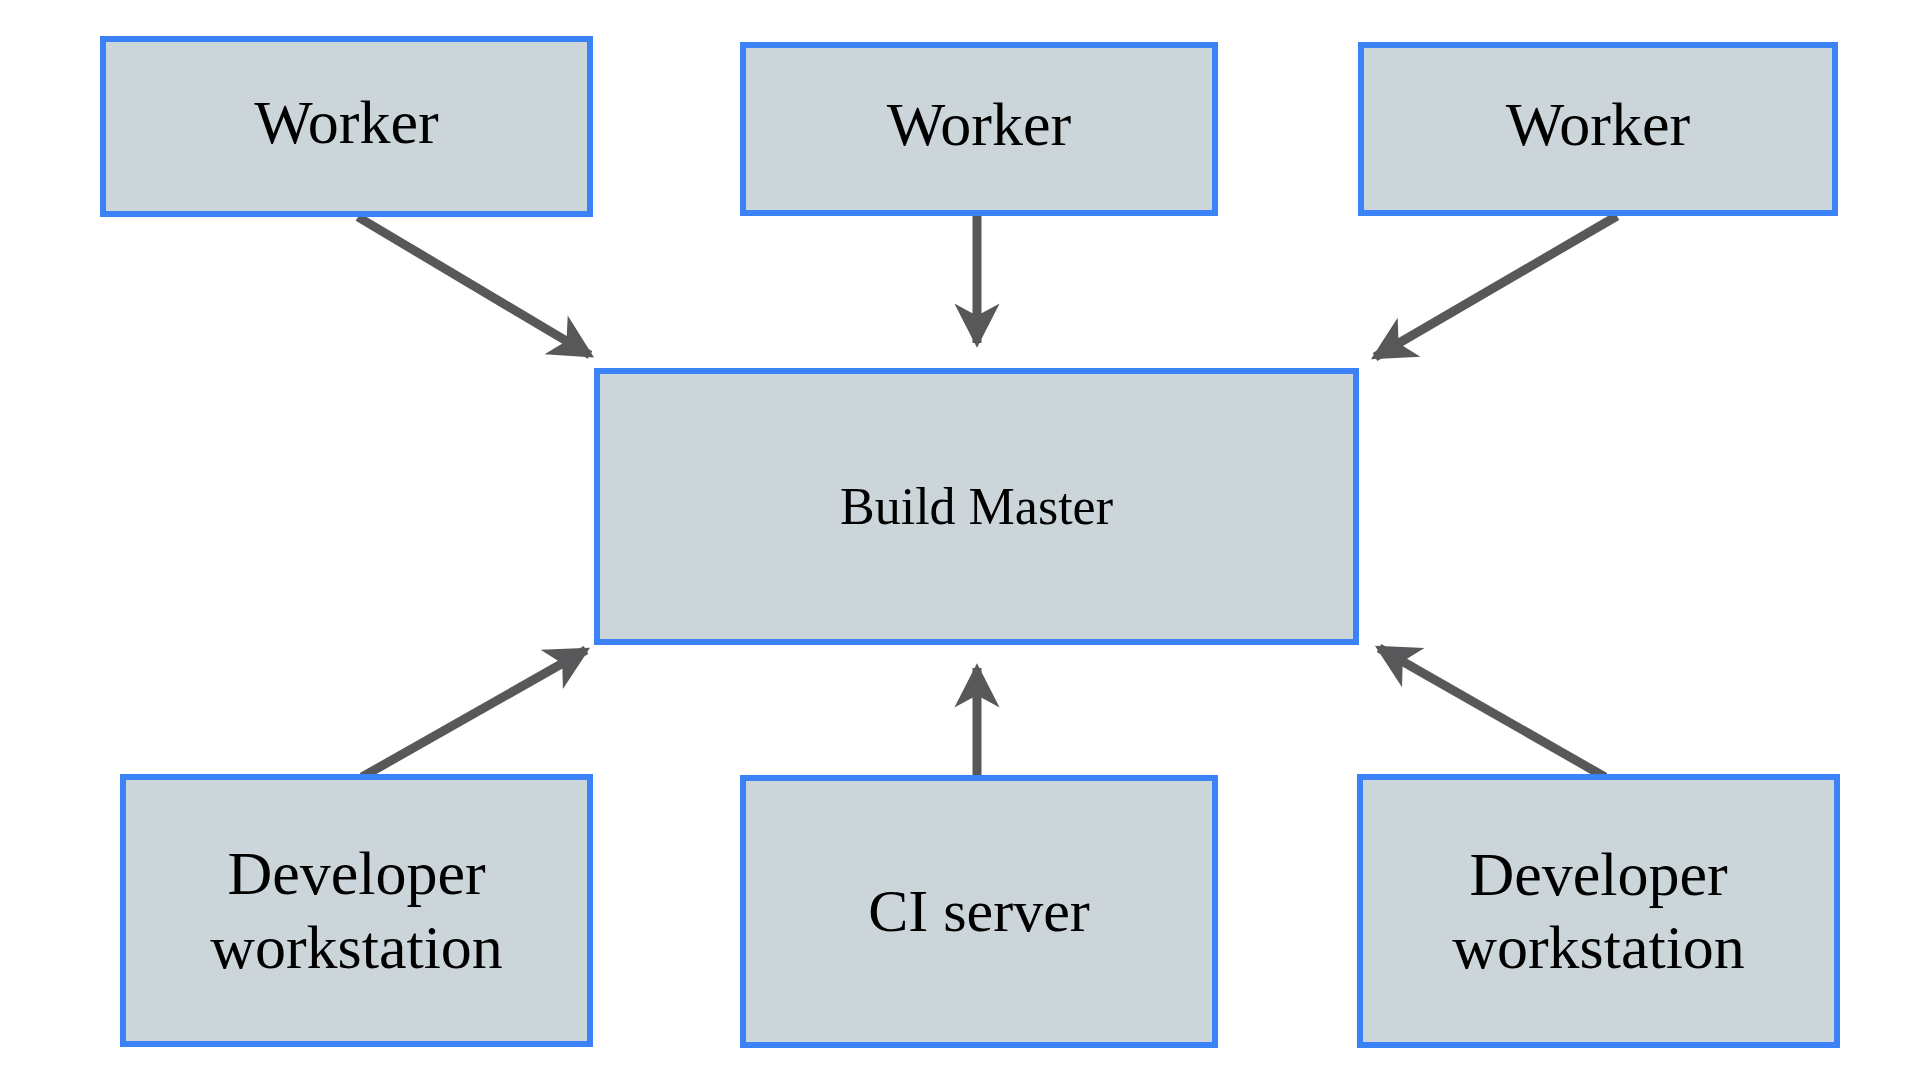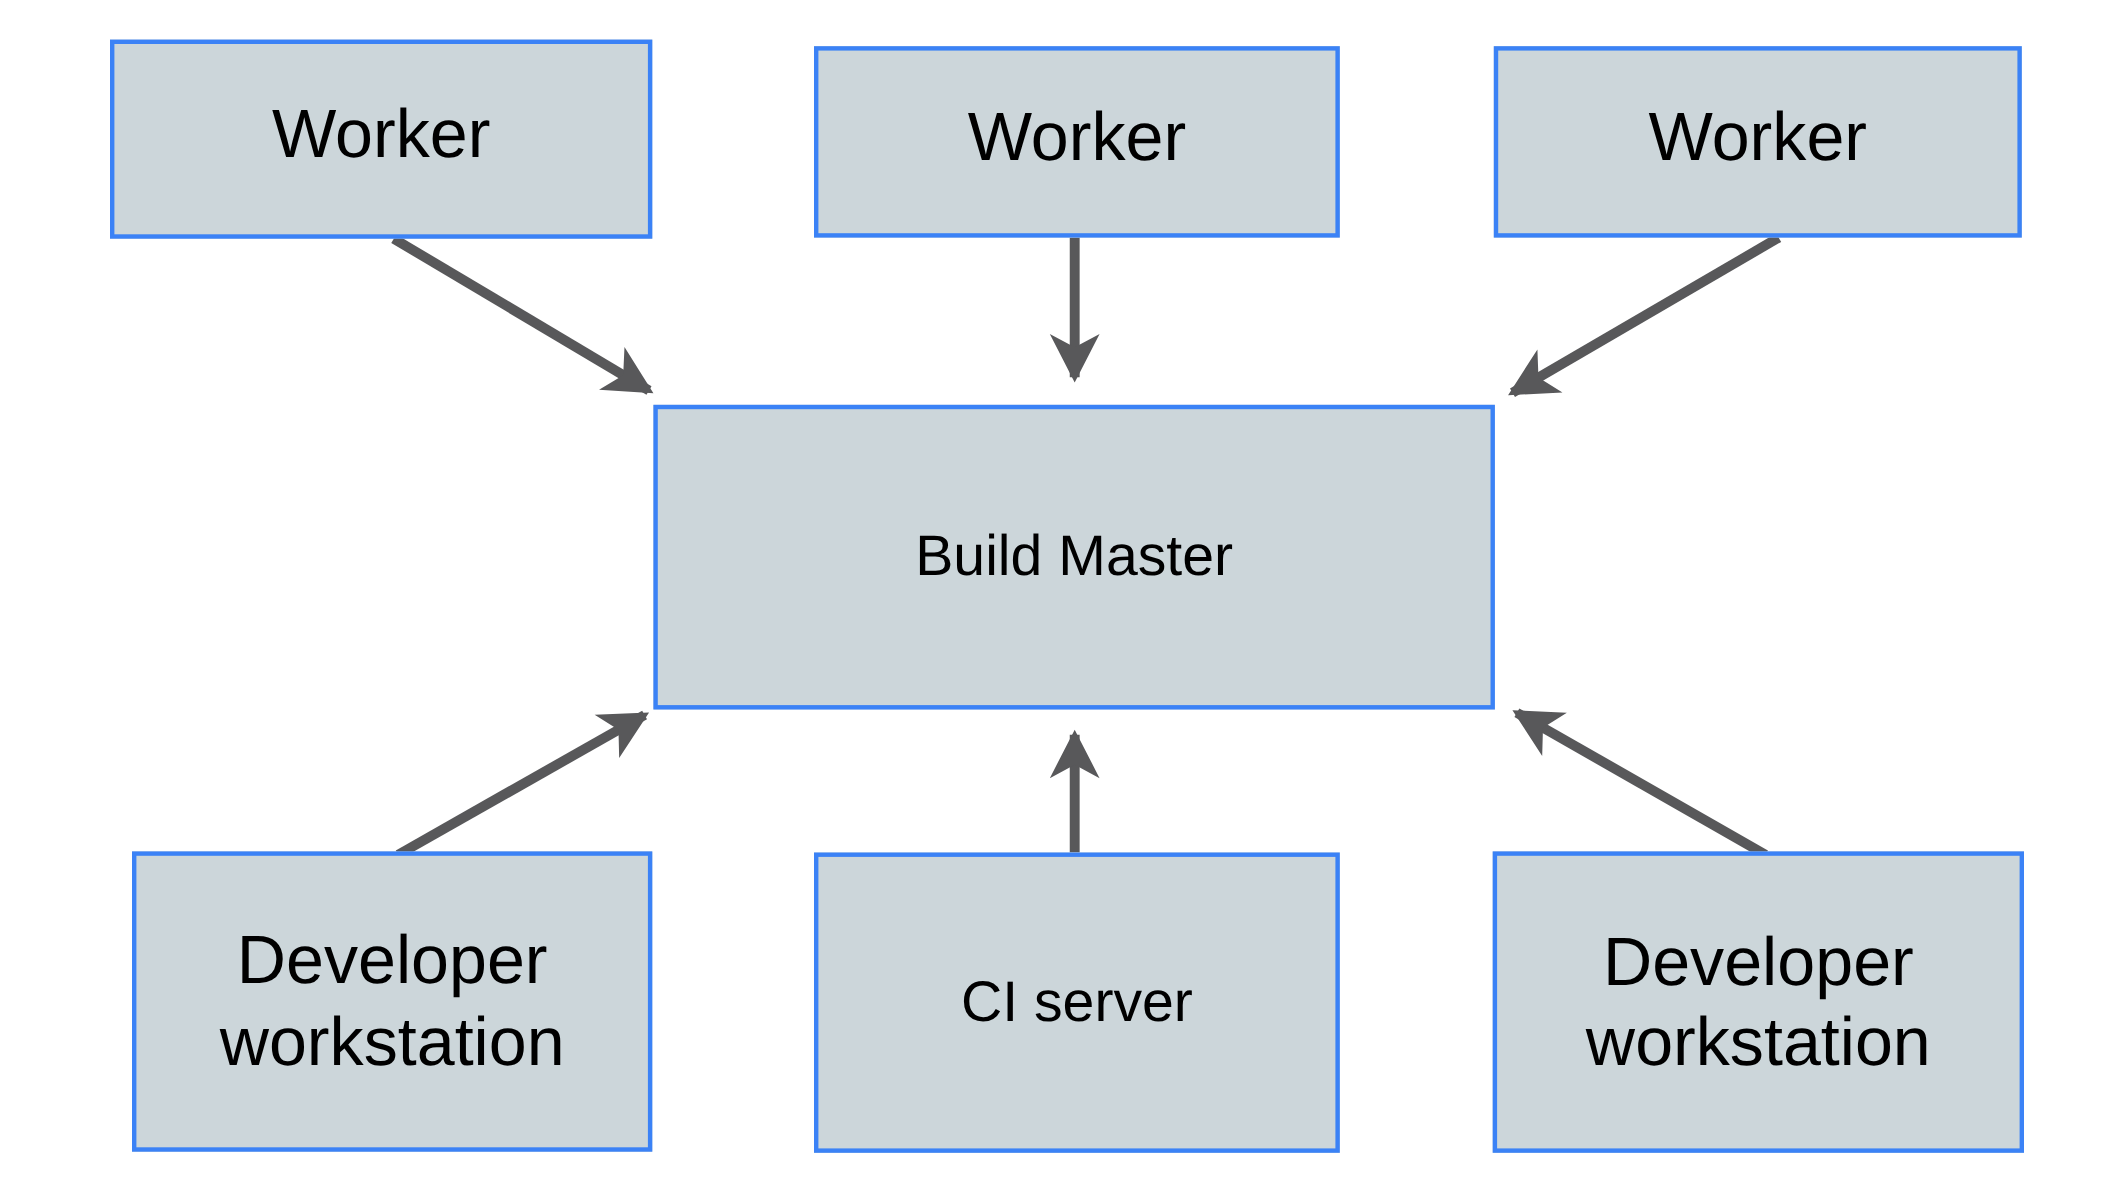--- a/index.html
+++ b/index.html
@@ -24,46 +24,46 @@
     position: absolute;
     left: 0;
     top: 0;
     width: 1910px;
     height: 1090px;
   }
   .node {
     position: absolute;
     box-sizing: border-box;
     background: #ccd6da;
-    border: 4px solid #3b82f6;
+    border: 6px solid #3b82f6;
     display: flex;
     align-items: center;
     justify-content: center;
     text-align: center;
     color: #000000;
-    font-family: Liberation Sans, sans-serif;
+    font-family: Liberation Serif, serif;
     font-weight: 400;
     line-height: 1.18;
     z-index: 2;
   }
   .node-label {
     display: block;
     white-space: pre-line;
     padding: 0 6px;
   }
 
   
   #node-worker-left   { left: 100px;  top: 36px;  width: 493px; height: 181px; font-size: 62px; }
   #node-worker-middle { left: 740px;  top: 42px;  width: 478px; height: 174px; font-size: 62px; }
   #node-worker-right  { left: 1358px; top: 42px;  width: 480px; height: 174px; font-size: 62px; }
 
   #node-build-master  { left: 594px;  top: 368px; width: 765px; height: 277px; font-size: 52px; }
 
   #node-dev-ws-left   { left: 120px;  top: 774px; width: 473px; height: 273px; font-size: 62px; }
-  #node-ci-server     { left: 740px;  top: 775px; width: 478px; height: 273px; font-size: 52px; }
+  #node-ci-server     { left: 740px;  top: 775px; width: 478px; height: 273px; font-size: 60px; }
   #node-dev-ws-right  { left: 1357px; top: 774px; width: 483px; height: 274px; font-size: 62px; }
 
   
   #node-worker-left  .node-label,
   #node-worker-middle .node-label,
   #node-worker-right .node-label { transform: translateY(-4px); }
 </style>
 </head>
 <body>
 

